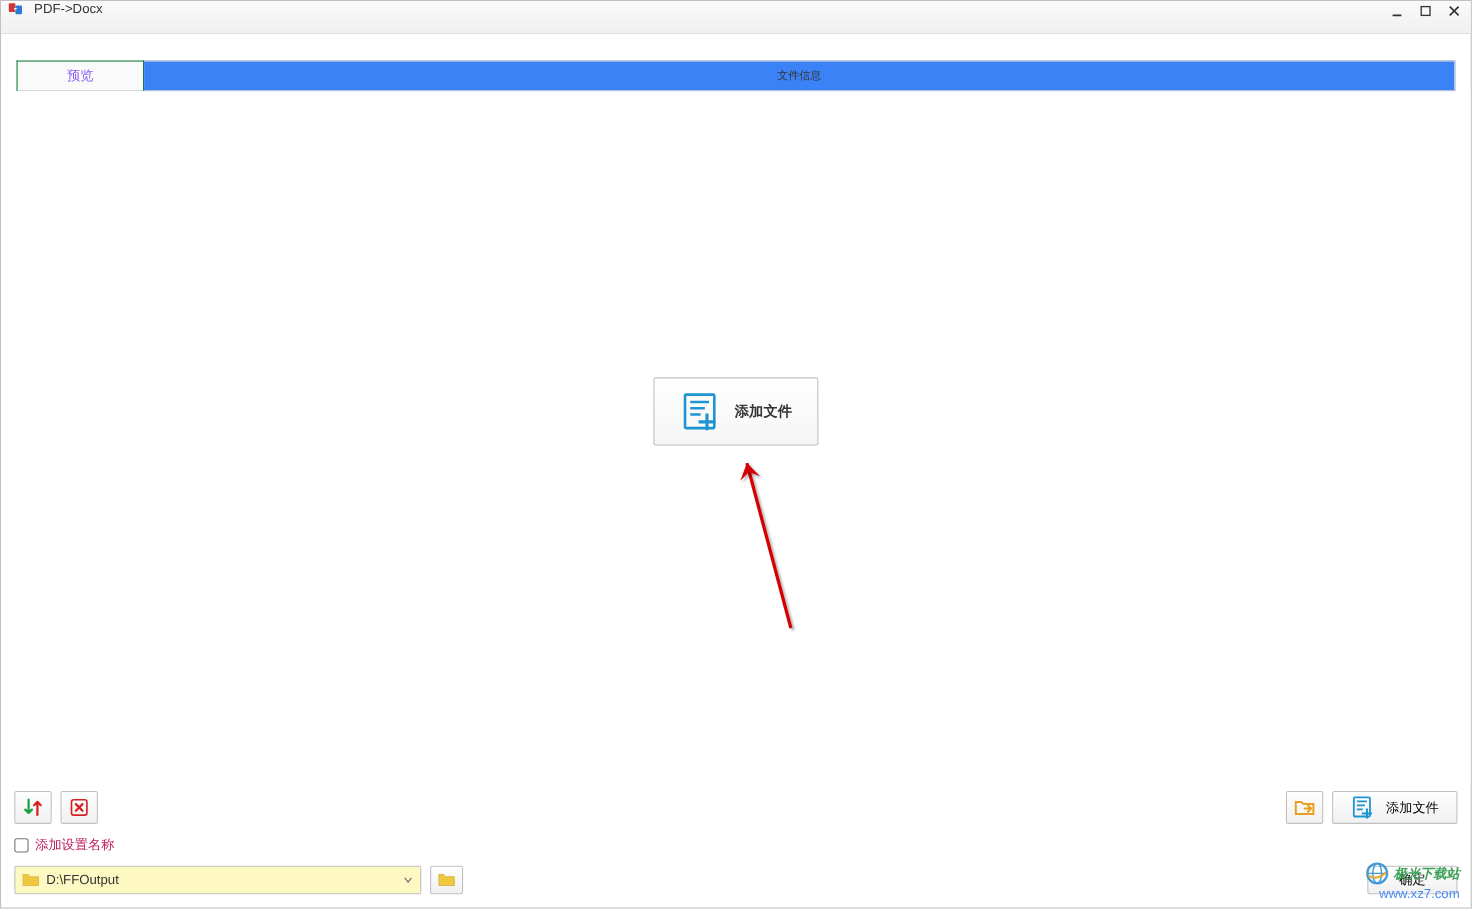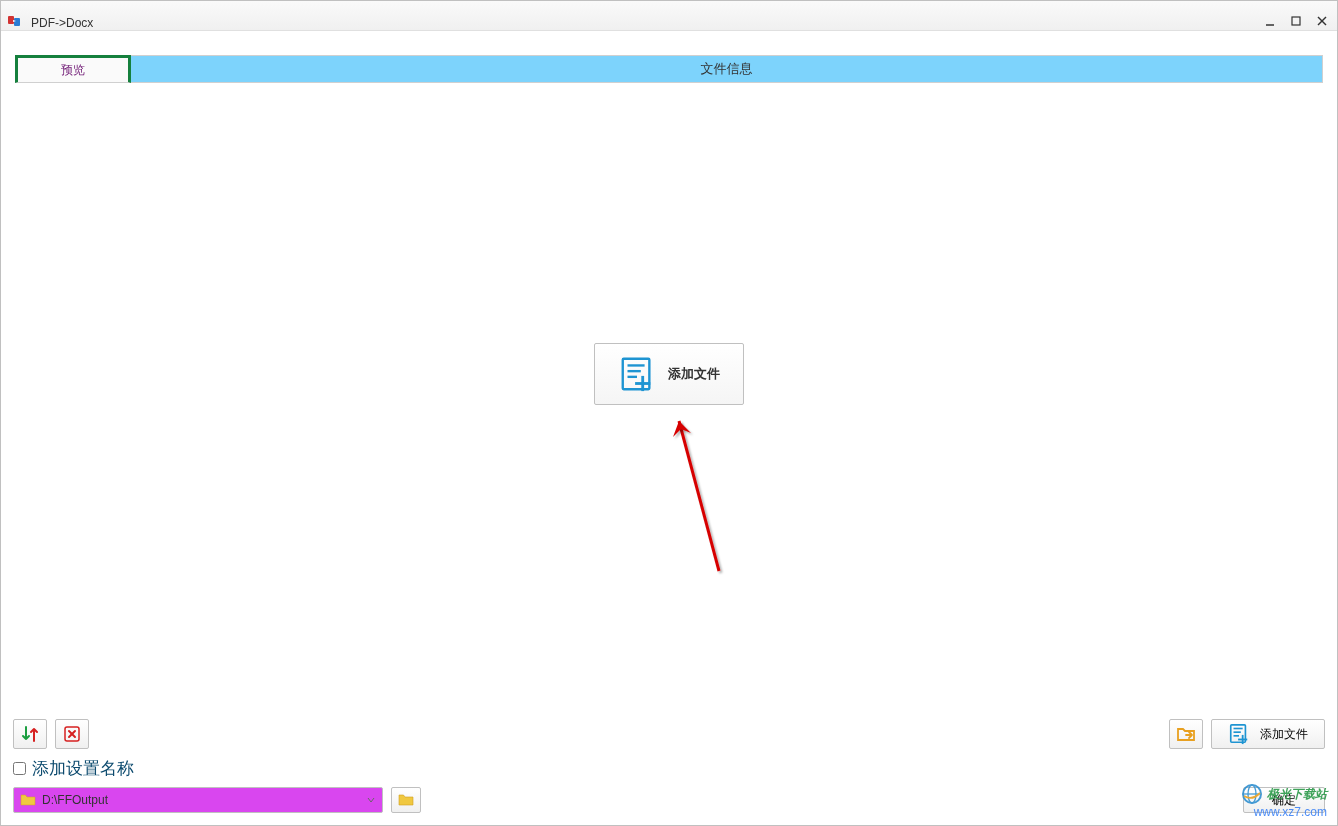--- a/index.html
+++ b/index.html
@@ -20,21 +20,21 @@
       position: relative;
       overflow: hidden;
     }
     
     
     .title-bar {
       height: 30px;
       background: linear-gradient(to bottom, #fafafa, #f0f0f0);
       border-bottom: 1px solid #e0e0e0;
       display: flex;
-      align-items: flex-end;
+      align-items: flex-start;
       padding: 0 6px;
     }
     
     .app-icon {
       width: 16px;
       height: 16px;
       margin-right: 8px;
       position: relative;
     }
     
@@ -77,38 +77,38 @@
       align-items: stretch;
       padding: 0 14px;
       margin-top: 24px;
     }
     
     .tab-preview {
       width: 116px;
       display: flex;
       align-items: center;
       justify-content: center;
-      border: 3px solid #15803d;
+      border: 1px solid #15803d;
       border-bottom: 1px solid #d0d0d0;
       background: #fafafa;
       font-size: 12px;
-      color: #701a75;
+      color: #8b5cf6;
       cursor: pointer;
     }
     
     .tab-fileinfo {
       flex: 1;
       display: flex;
       align-items: center;
       justify-content: center;
       border: 1px solid #d0d0d0;
       border-left: none;
       border-bottom: 1px solid #d0d0d0;
-      background: #7dd3fc;
-      font-size: 13px;
+      background: #3b82f6;
+      font-size: 10px;
       color: #333;
       cursor: pointer;
     }
     
     
     .main-area {
       flex: 1;
       position: relative;
       background: #ffffff;
     }
@@ -205,38 +205,38 @@
       padding: 0 12px;
       gap: 6px;
     }
     
     .checkbox-row input[type="checkbox"] {
       width: 13px;
       height: 13px;
     }
     
     .checkbox-label {
-      font-size: 17px;
-      color: #0c4a6e;
+      font-size: 12px;
+      color: #be185d;
     }
     
     
     .output-row {
       height: 44px;
       display: flex;
       align-items: center;
       padding: 4px 12px 10px 12px;
       gap: 8px;
     }
     
     .path-combo {
       width: 370px;
       height: 26px;
       border: 1px solid #c0c0c0;
-      background: #d946ef;
+      background: #fef9c3;
       display: flex;
       align-items: center;
       padding: 0 6px;
       border-radius: 2px;
       position: relative;
     }
     
     .folder-icon-mini {
       width: 16px;
       height: 14px;

